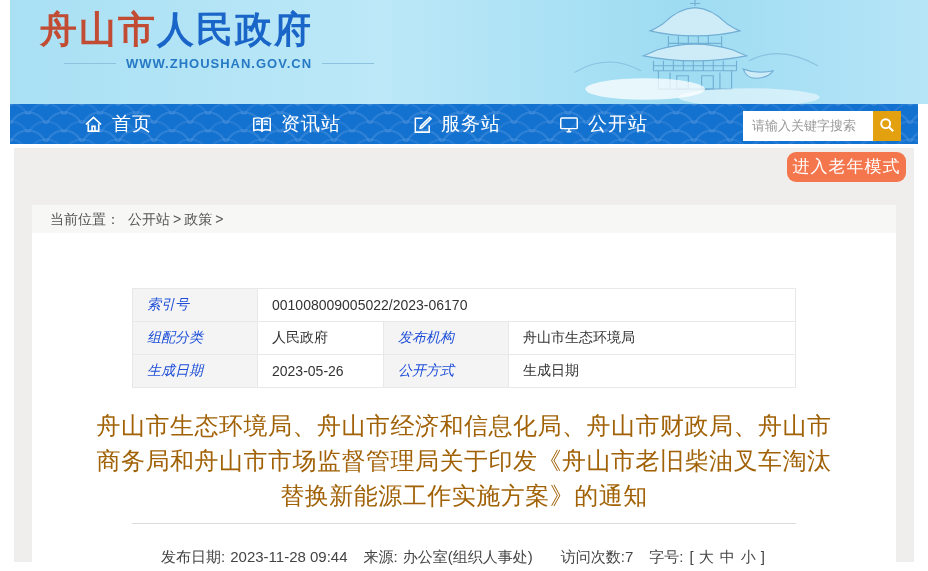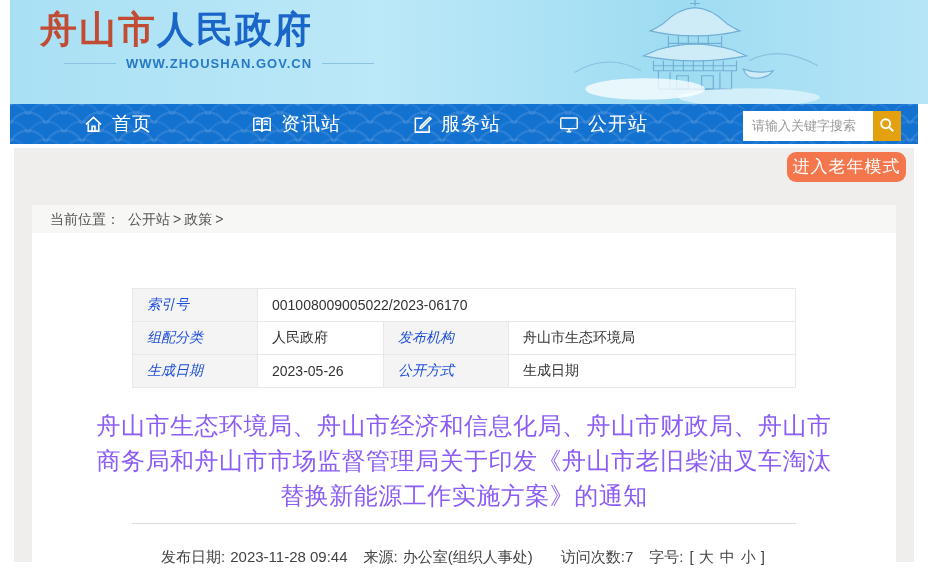--- a/index.html
+++ b/index.html
@@ -59,21 +59,21 @@
 
   
   .info-table{margin:55px auto 0;border-collapse:collapse;width:664px;font-size:14px;table-layout:fixed;}
   .info-table td{border:1px solid #e8e8e8;height:33px;padding:0 14px;box-sizing:border-box;
     overflow:hidden;white-space:nowrap;}
   .info-table td.lbl{background:#f4f4f4;color:#1d4ed8;font-style:italic;}
   .info-table td.val{color:#333;background:#fff;}
 
   
   .title{margin:20px auto 0;width:748px;text-align:center;font-size:24px;
-    font-weight:400;color:#8b5cf6;line-height:35px;letter-spacing:0.5px;}
+    font-weight:400;color:#a16207;line-height:35px;letter-spacing:0.5px;}
   .meta{margin:10px auto 0;width:664px;border-top:1px solid #dcdcdc;padding-top:24px;
     text-align:center;font-size:15px;color:#444;white-space:nowrap;}
   .meta .v{margin-left:5px;}
   .meta .gap{margin-left:16px;}
   .meta .biggap{margin-left:28px;}
   .meta a{color:#444;text-decoration:none;cursor:pointer;margin:0 3px;}
   .meta .br{margin:0 2px;}
 </style>
 </head>
 <body>

